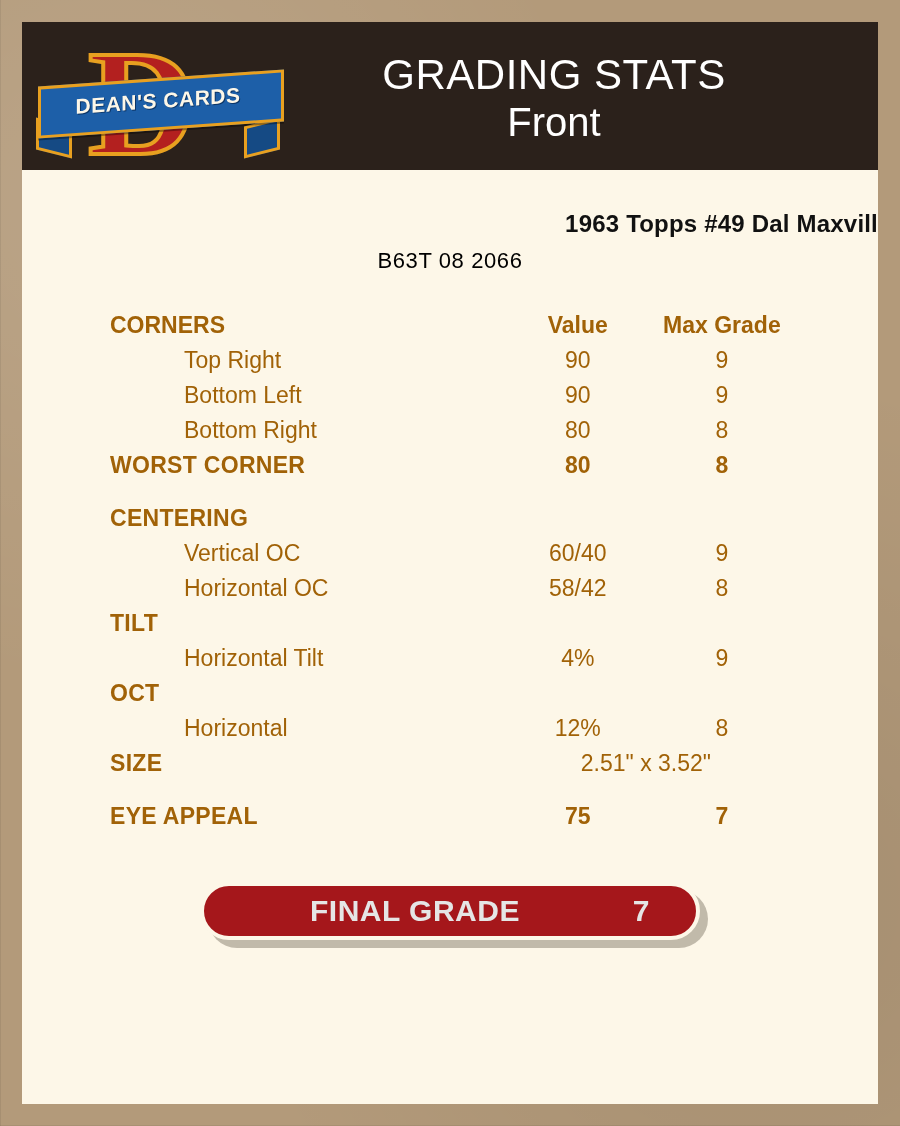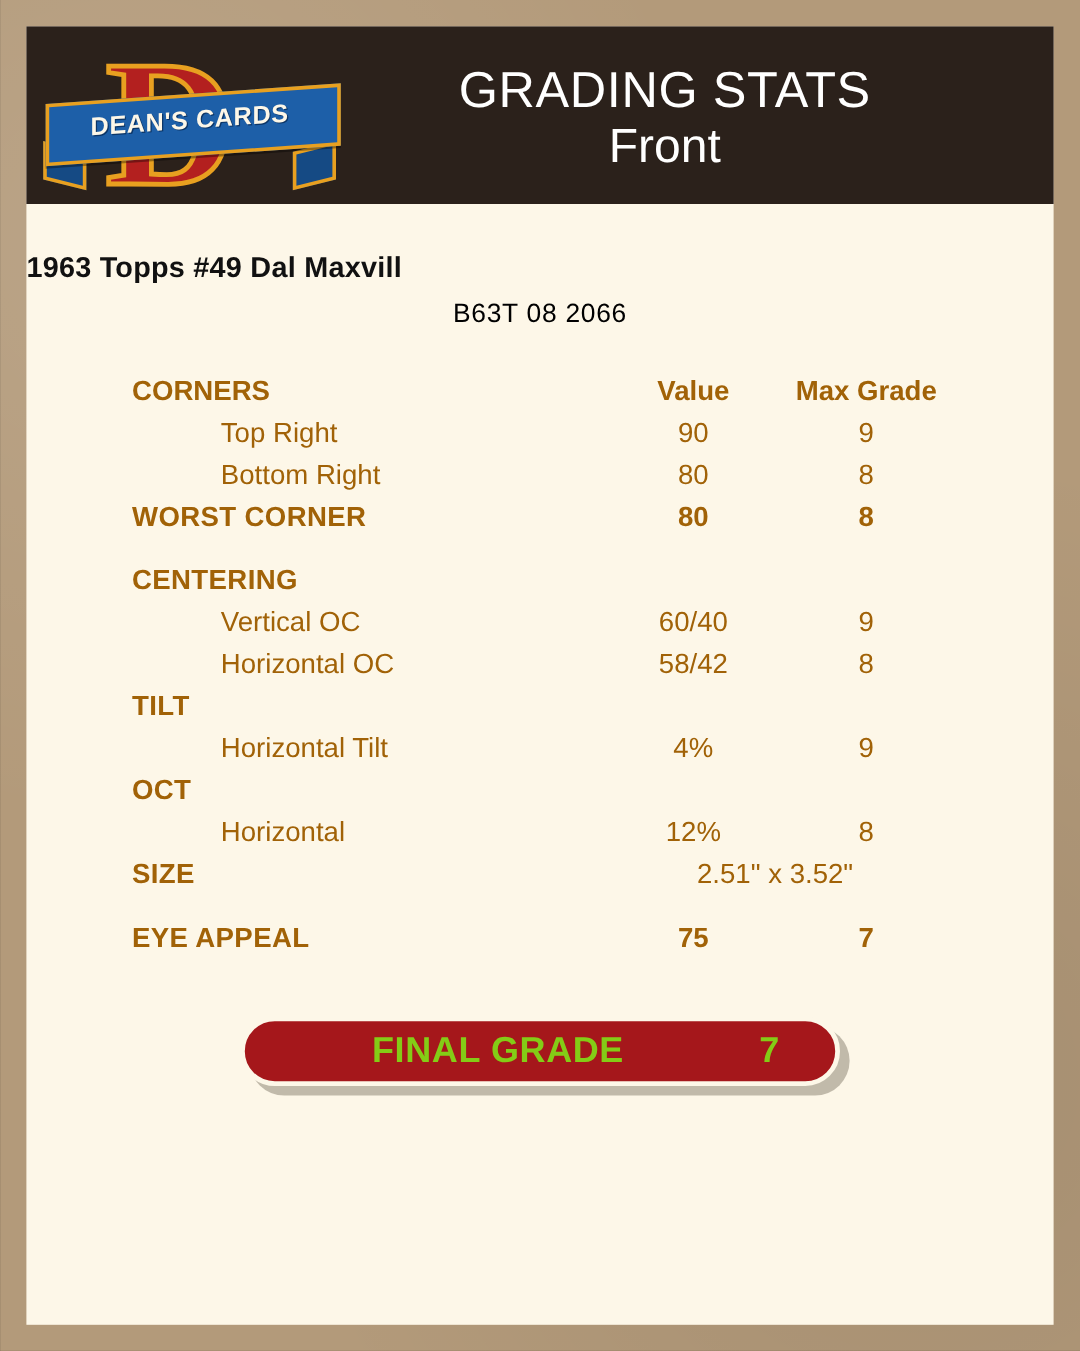--- a/index.html
+++ b/index.html
@@ -121,21 +121,21 @@
     font-weight: normal;
     line-height: 40px;
     margin-top: 2px;
   }
 
   
   .body-wrap {
     padding: 40px 0 0 0;
   }
   .card-title {
-    text-align: left;
+    text-align: right;
     font-size: 24px;
     font-weight: bold;
     color: #111;
     letter-spacing: 0.2px;
   }
   .card-code {
     text-align: center;
     font-size: 22px;
     color: #000000;
     margin-top: 10px;
@@ -190,21 +190,21 @@
   .final-bar {
     position: relative;
     width: 500px;
     height: 58px;
     background: #a5171b;
     border: 4px solid #fdf7e8;
     border-radius: 30px;
     box-sizing: border-box;
     display: flex;
     align-items: center;
-    color: #84cc16;
+    color: #e5e5e5;
   }
   .final-bar .fg-label {
     flex: 1 1 auto;
     text-align: center;
     font-size: 30px;
     font-weight: bold;
     letter-spacing: 0.5px;
     padding-left: 40px;
   }
   .final-bar .fg-value {
@@ -250,20 +250,25 @@
           <td class="c-value">Value</td>
           <td class="c-max">Max Grade</td>
         </tr>
 
         <tr class="indent">
           <td class="c-label">Top Right</td>
           <td class="c-value">90</td>
           <td class="c-max">9</td>
         </tr>
         <tr class="indent">
+          <td class="c-label">Bottom Left</td>
+          <td class="c-value">90</td>
+          <td class="c-max">9</td>
+        </tr>
+        <tr class="indent">
           <td class="c-label">Bottom Right</td>
           <td class="c-value">80</td>
           <td class="c-max">8</td>
         </tr>
 
         <tr class="section">
           <td class="c-label">WORST CORNER</td>
           <td class="c-value">80</td>
           <td class="c-max">8</td>
         </tr>

